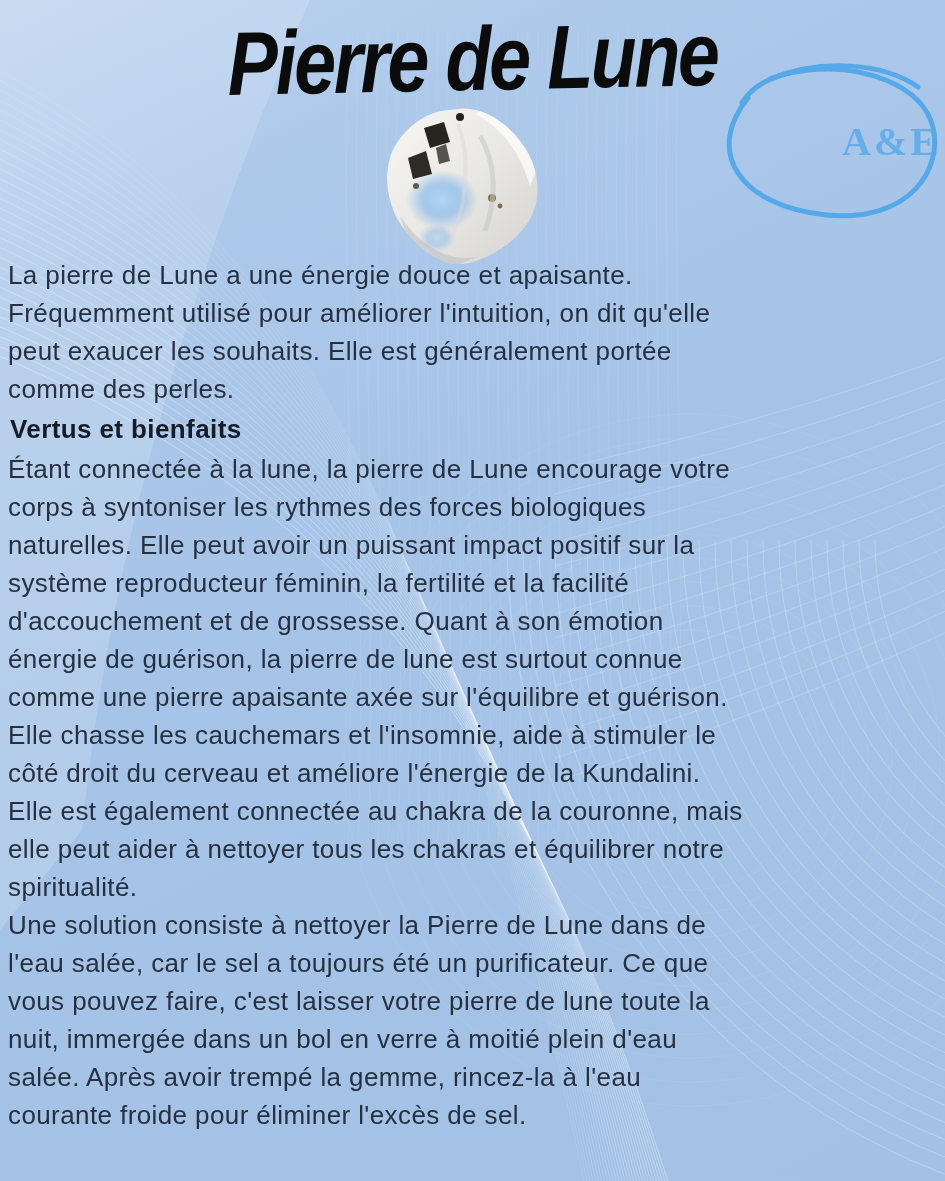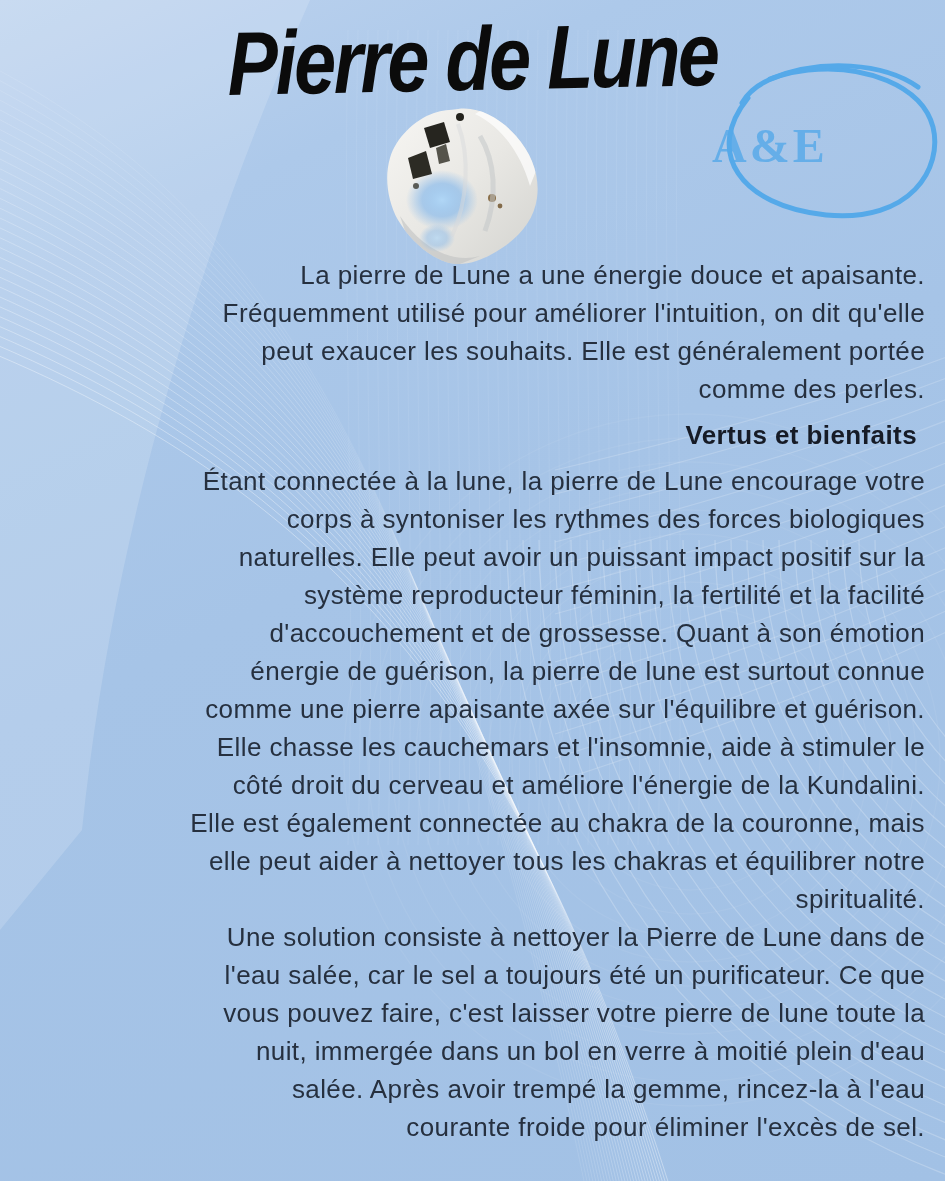--- a/index.html
+++ b/index.html
@@ -19,36 +19,36 @@
     font-size:90px;letter-spacing:-3px;
     color:#0b0b0b;
     transform:scaleX(.84) rotate(-1deg);
     transform-origin:50% 50%;
     white-space:nowrap;
   }
   .logo{position:absolute;left:712px;top:56px;width:228px;height:172px;}
   .logo svg{position:absolute;inset:0;}
   .logo-text{
     position:absolute;left:0;top:62px;width:228px;
-    text-align:left;
+    text-align:right;
     font-family:"Liberation Serif",serif;
-    font-weight:bold;font-size:48px;letter-spacing:3px;
+    font-weight:bold;font-size:40px;letter-spacing:3px;
     color:#55a9e9;opacity:.8;
   }
   .stone{position:absolute;left:380px;top:106px;width:165px;height:162px;}
   .content{
-    position:absolute;top:256px;left:20px;width:905px;
-    text-align:right;color:#26303f;
+    position:absolute;top:256px;left:8px;width:905px;
+    text-align:left;color:#26303f;
   }
   .para{
     margin:0;white-space:pre-line;
     font-size:26px;line-height:38px;letter-spacing:.4px;
   }
   .heading{
-    margin:8px;white-space:pre-line;
+    margin:2px;white-space:pre-line;
     font-size:26px;line-height:38px;letter-spacing:.4px;
     font-weight:bold;color:#161b26;
   }
 </style>
 </head>
 <body>
 
 <div class="page">
 
   <svg id="bg-svg" class="bg" viewBox="0 0 945 1181" aria-hidden="true">

